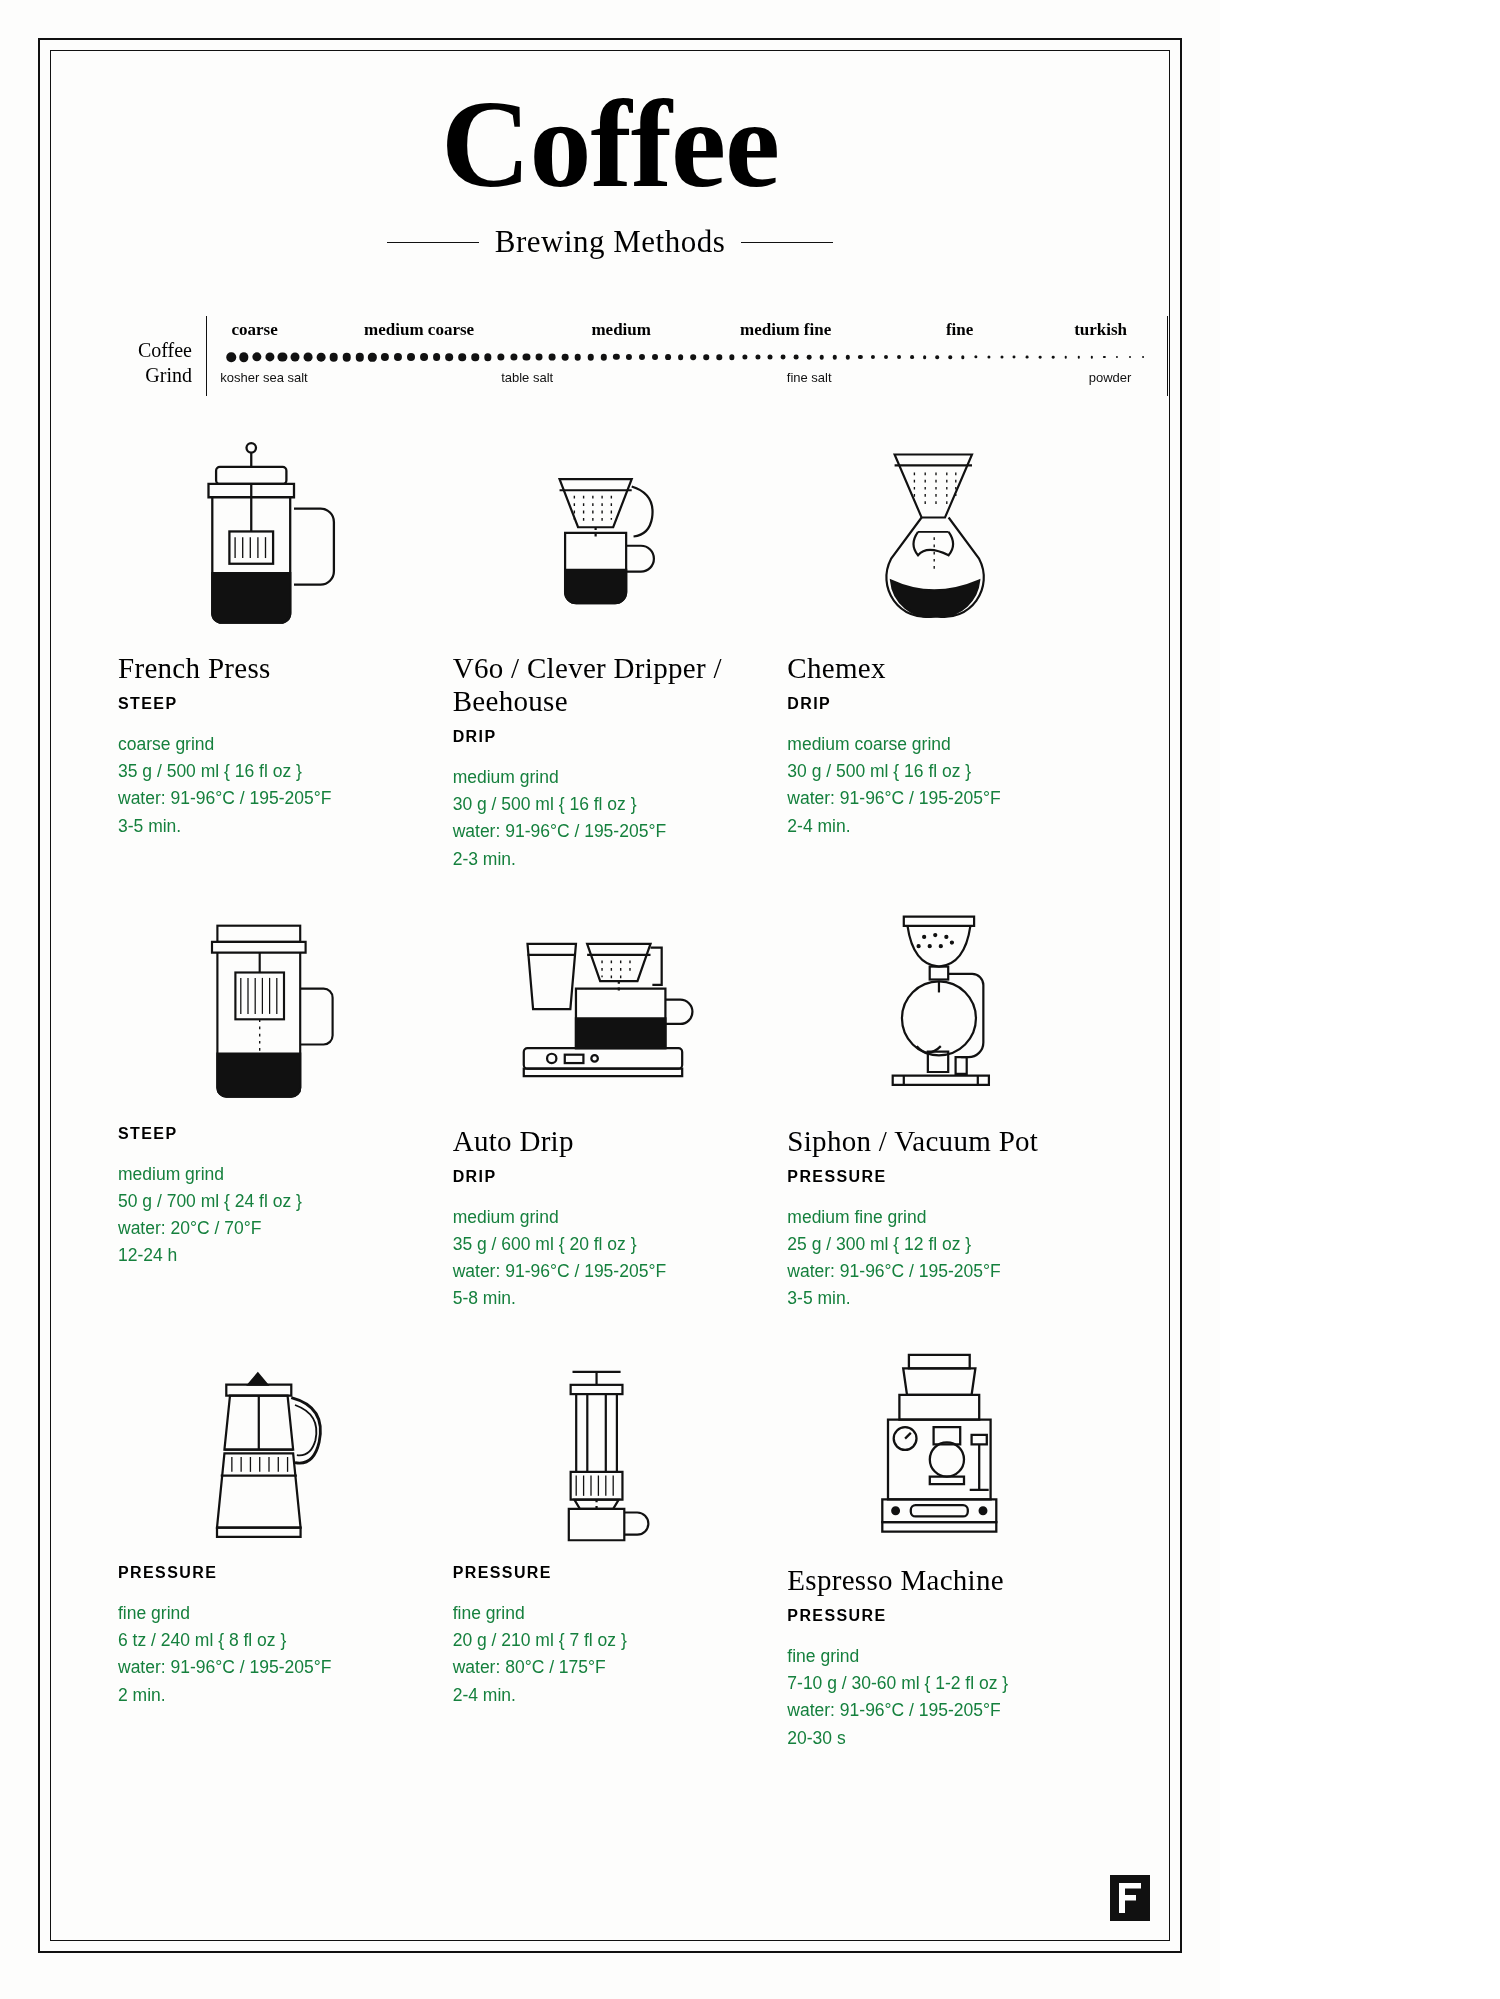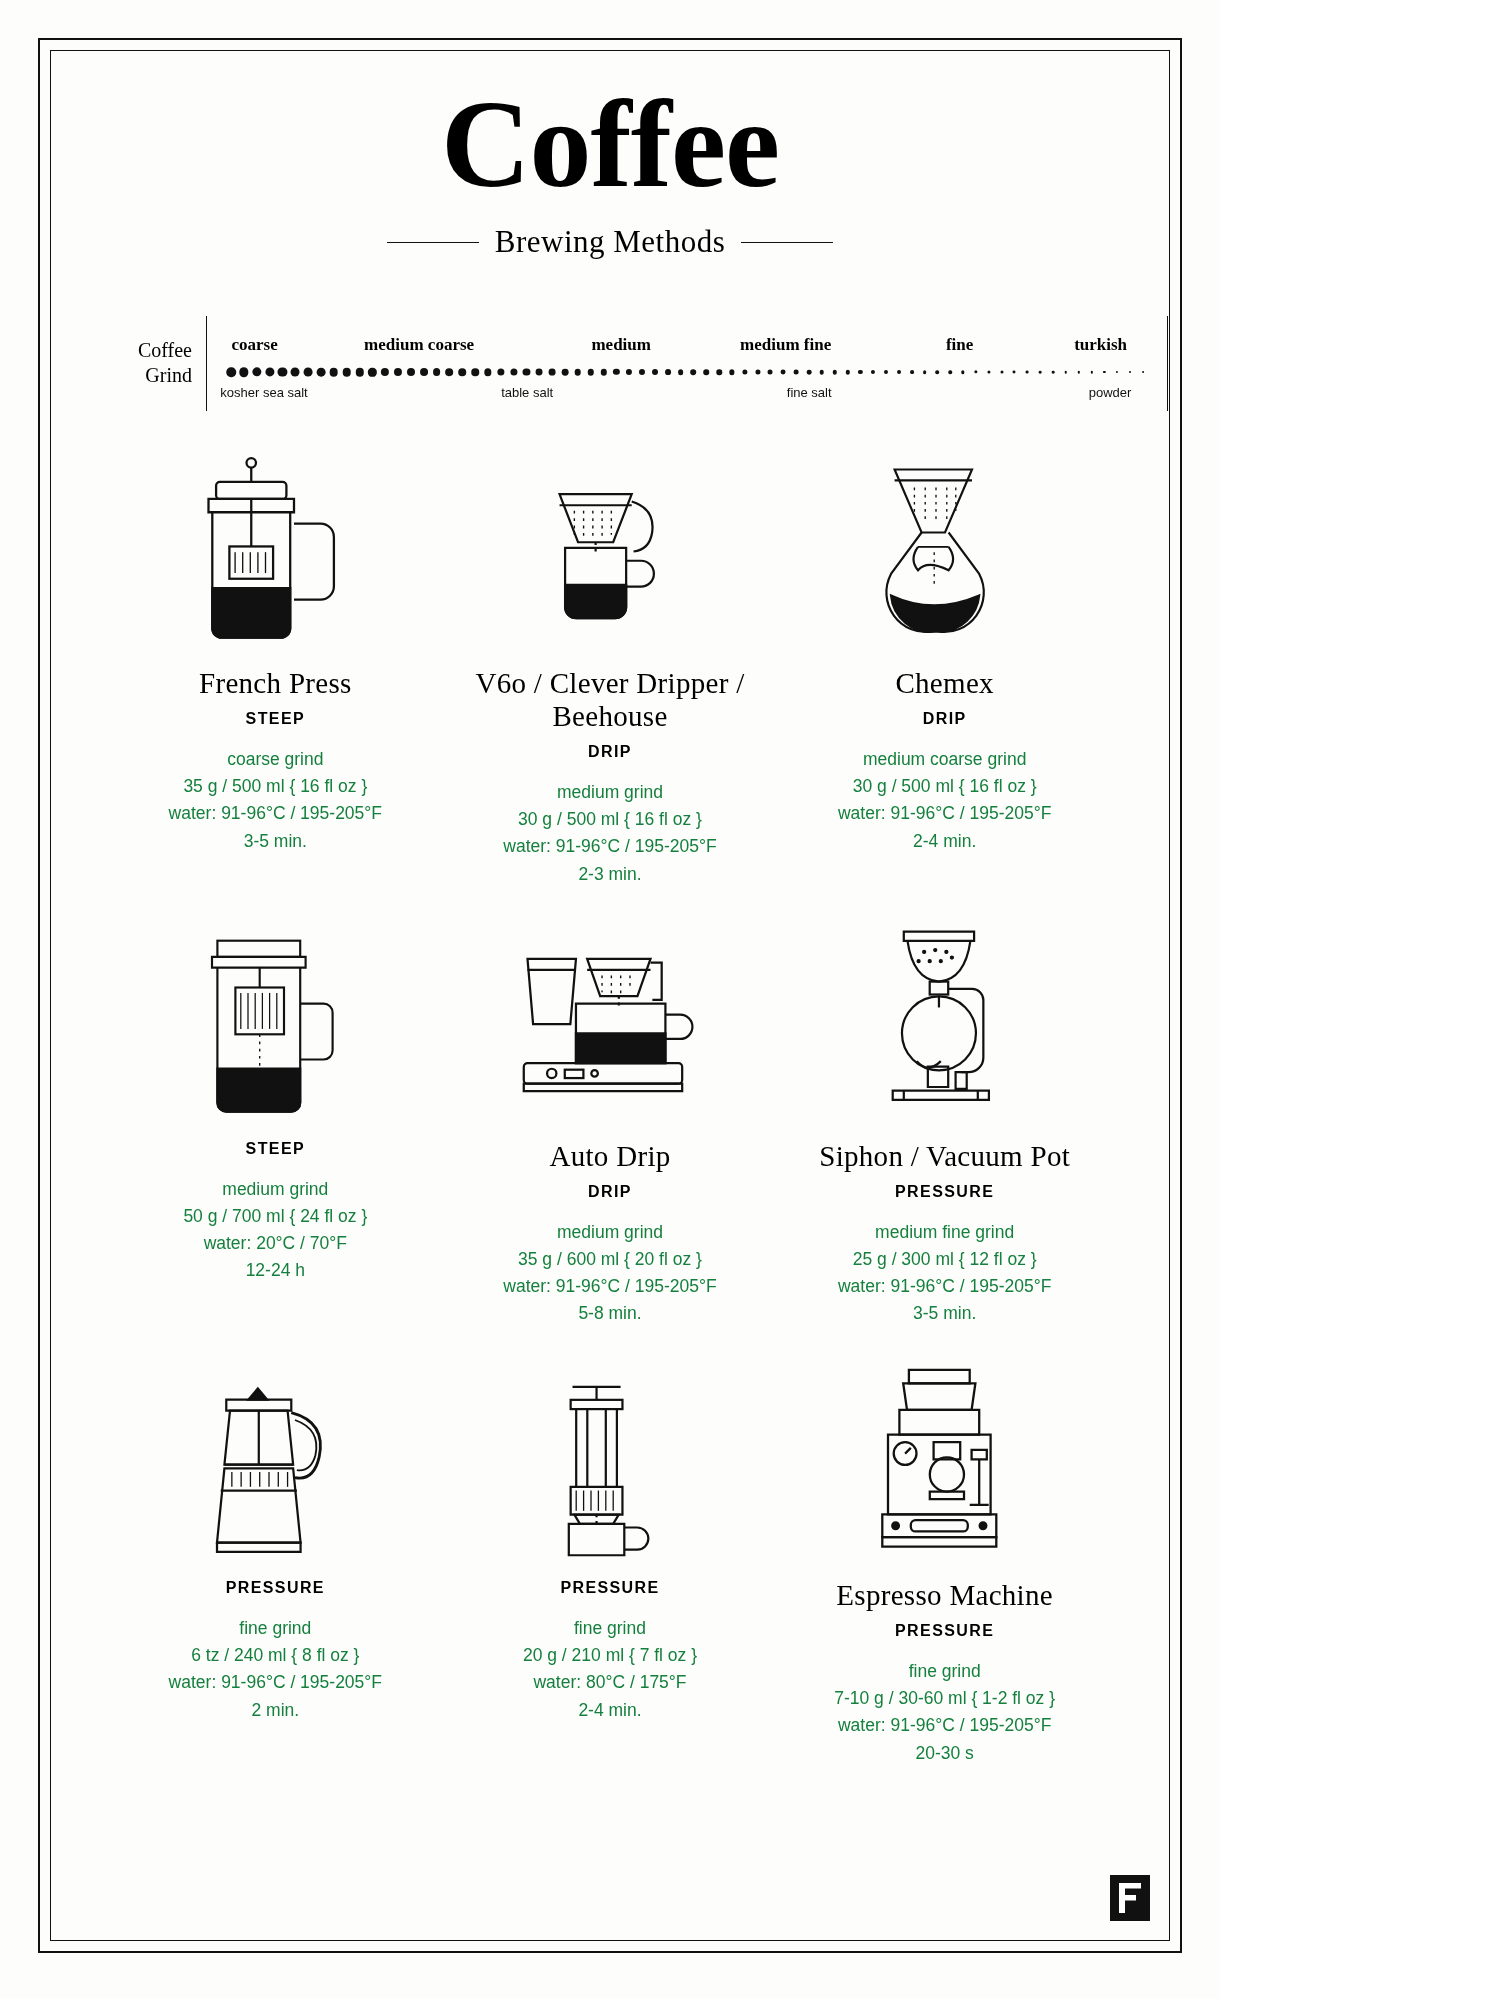--- a/index.html
+++ b/index.html
@@ -92,21 +92,20 @@
   .grind-box {
     flex: 1 1 auto;
     border-left: 1px solid #111;
     border-right: 1px solid #111;
     padding: 4px 10px 6px 10px;
     position: relative;
   }
   .grind-top {
     position: relative;
     height: 26px;
-    margin-top: 15px;
   }
   .grind-top span {
     position: absolute;
     top: 0;
     font-family: "Liberation Serif", serif;
     font-weight: 700;
     font-size: 17px;
     transform: translateX(-50%);
     white-space: nowrap;
   }
@@ -136,21 +135,21 @@
   }
 
   
   .methods {
     margin-top: 34px;
     display: grid;
     grid-template-columns: repeat(3, 1fr);
     row-gap: 30px;
   }
   .method {
-    text-align: center;
+    text-align: left;
     padding: 0 10px;
   }
   .art {
     height: 210px;
     display: flex;
     align-items: flex-end;
     justify-content: center;
     margin-bottom: 12px;
   }
   .art svg { display: block; }

